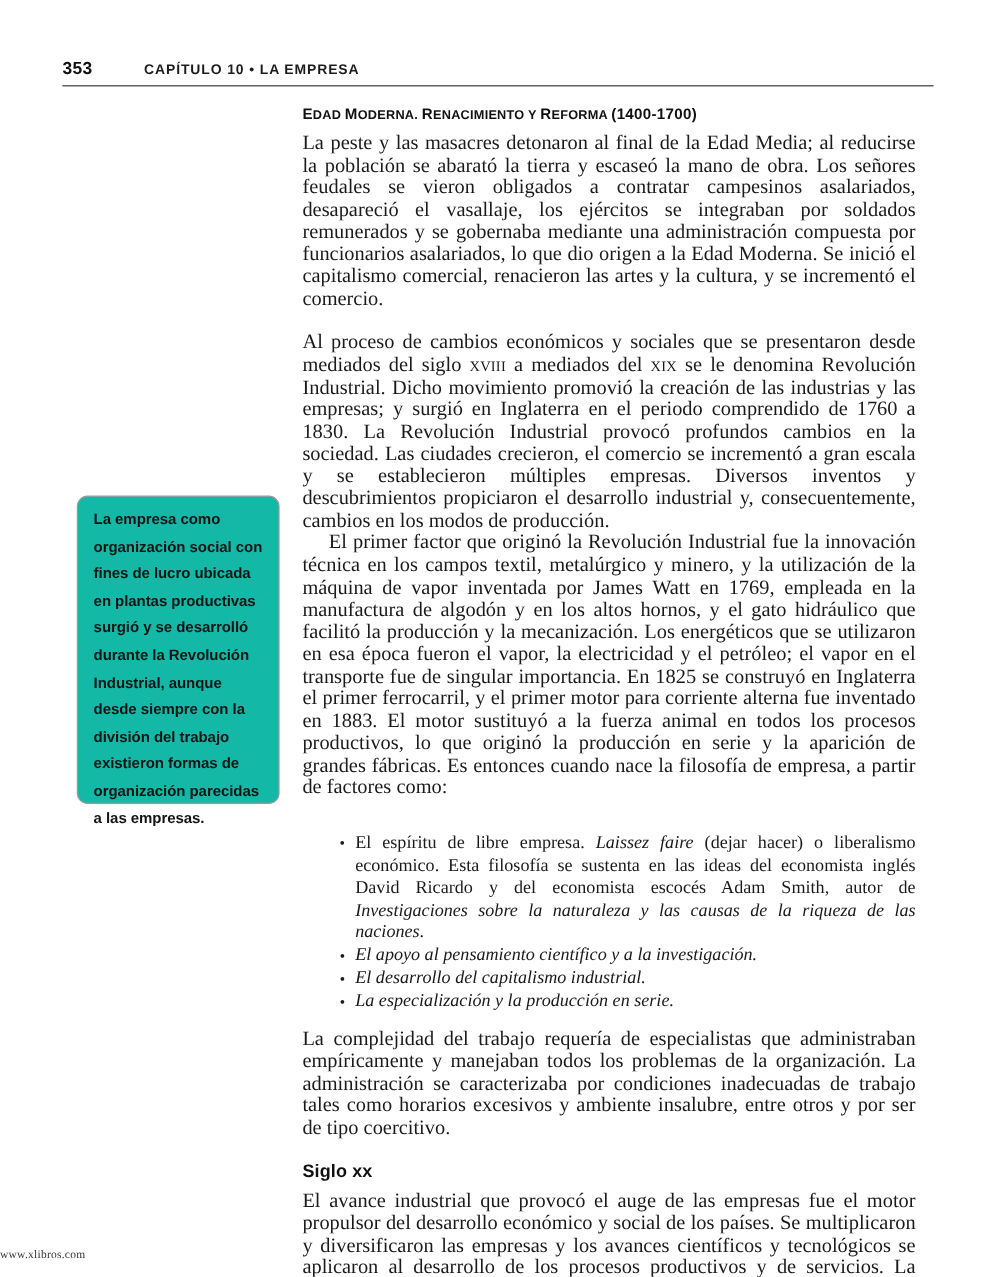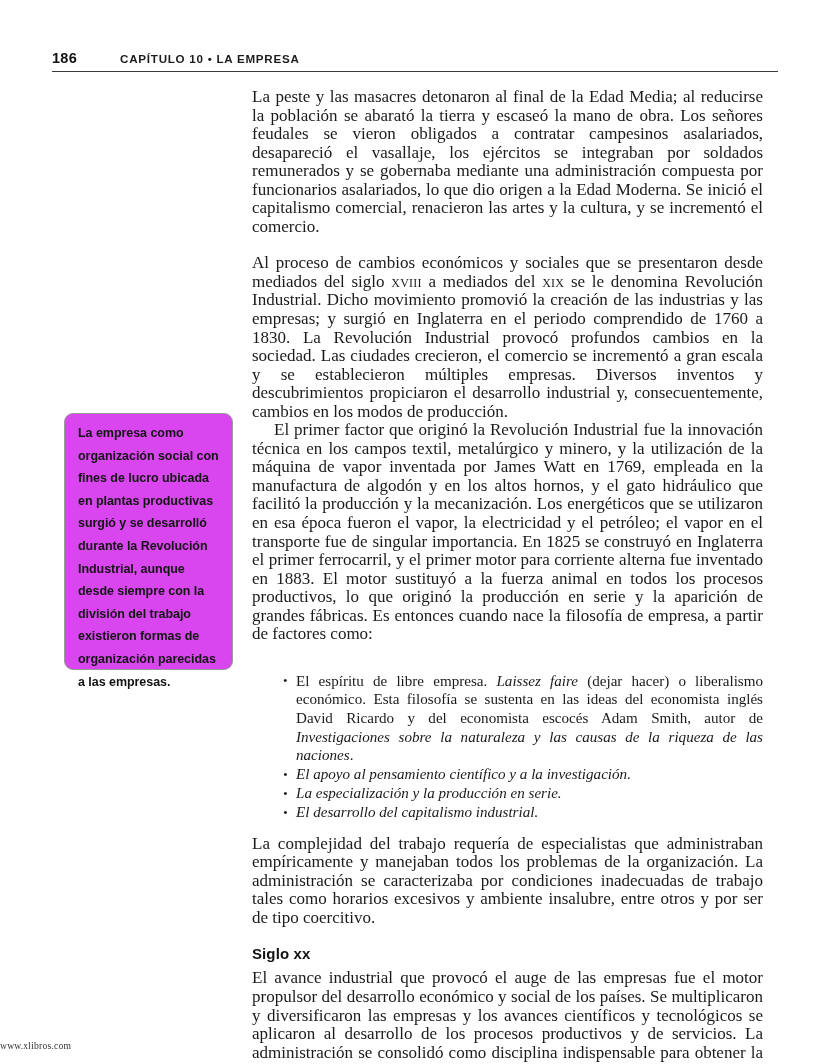--- a/index.html
+++ b/index.html
@@ -143,21 +143,21 @@
   
   .callout {
     position: absolute;
     left: 64px;
     top: 413px;
     width: 169px;
     height: 257px;
     box-sizing: border-box;
     border: 1px solid #9a9a9a;
     border-radius: 9px;
-    background: #d946ef;
+    background: #14b8a6;
   }
   .callout-text {
     font-family: "Liberation Sans", sans-serif;
     font-weight: bold;
     font-size: 12.5px;
     line-height: 22.6px;
     color: #141414;
     padding: 8px 11px 8px 13px;
     margin: 0;
     letter-spacing: -0.05px;
@@ -175,47 +175,48 @@
     letter-spacing: 0.2px;
   }
 </style>
 </head>
 <body>
 
 <div class="page">
 
   <div class="runhead">
     <div class="runhead-row">
-      <span class="folio">186</span>
+      <span class="folio">353</span>
       <span class="runhead-title">CAPÍTULO 10 • LA EMPRESA</span>
     </div>
     <div class="runhead-rule"></div>
   </div>
 
   <div class="callout">
     <p class="callout-text">La empresa como organización social con fines de lucro ubicada en plantas productivas surgió y se desarrolló durante la Revolución Industrial, aunque desde siempre con la división del trabajo existieron formas de organización parecidas a las empresas.</p>
   </div>
 
   <div class="column">
 
+    <h2 class="sec-head"><span>E</span><span class="sc">DAD </span><span>M</span><span class="sc">ODERNA. </span><span>R</span><span class="sc">ENACIMIENTO Y </span><span>R</span><span class="sc">EFORMA </span><span>(1400-1700)</span></h2>
 
     <p class="body">La peste y las masacres detonaron al final de la Edad Media; al reducirse la población se abarató la tierra y escaseó la mano de obra. Los señores feudales se vieron obligados a contratar campesinos asalariados, desapareció el vasallaje, los ejércitos se integraban por soldados remunerados y se gobernaba mediante una administración compuesta por funcionarios asalariados, lo que dio origen a la Edad Moderna. Se inició el capitalismo comercial, renacieron las artes y la cultura, y se incrementó el comercio.</p>
 
     <div class="gap-sec"></div>
 
 
     <p class="body"><span>Al proceso de cambios económicos y sociales que se presentaron desde mediados del siglo </span><span class="sc">xviii</span><span> a mediados del </span><span class="sc">xix</span><span> se le denomina Revolución Industrial. Dicho movimiento promovió la creación de las industrias y las empresas; y surgió en Inglaterra en el periodo comprendido de 1760 a 1830. La Revolución Industrial provocó profundos cambios en la sociedad. Las ciudades crecieron, el comercio se incrementó a gran escala y se establecieron múltiples empresas. Diversos inventos y descubrimientos propiciaron el desarrollo industrial y, consecuentemente, cambios en los modos de producción.</span></p>
 
     <p class="body">El primer factor que originó la Revolución Industrial fue la innovación técnica en los campos textil, metalúrgico y minero, y la utilización de la máquina de vapor inventada por James Watt en 1769, empleada en la manufactura de algodón y en los altos hornos, y el gato hidráulico que facilitó la producción y la mecanización. Los energéticos que se utilizaron en esa época fueron el vapor, la electricidad y el petróleo; el vapor en el transporte fue de singular importancia. En 1825 se construyó en Inglaterra el primer ferrocarril, y el primer motor para corriente alterna fue inventado en 1883. El motor sustituyó a la fuerza animal en todos los procesos productivos, lo que originó la producción en serie y la aparición de grandes fábricas. Es entonces cuando nace la filosofía de empresa, a partir de factores como:</p>
 
     <ul class="bullets">
       <li><span>El espíritu de libre empresa. </span><span class="it">Laissez faire</span><span> (dejar hacer) o liberalismo económico. Esta filosofía se sustenta en las ideas del economista inglés David Ricardo y del economista escocés Adam Smith, autor de </span><span class="it">Investigaciones sobre la naturaleza y las causas de la riqueza de las naciones</span><span>.</span></li>
       <li>El apoyo al pensamiento científico y a la investigación.</li>
+      <li>El desarrollo del capitalismo industrial.</li>
       <li>La especialización y la producción en serie.</li>
-      <li>El desarrollo del capitalismo industrial.</li>
     </ul>
 
     <p class="body">La complejidad del trabajo requería de especialistas que administraban empíricamente y manejaban todos los problemas de la organización. La administración se caracterizaba por condiciones inadecuadas de trabajo tales como horarios excesivos y ambiente insalubre, entre otros y por ser de tipo coercitivo.</p>
 
     <div class="gap-sec"></div>
 
     <h2 class="sec-head-2"><span>Siglo </span><span>xx</span></h2>
 
     <p class="body">El avance industrial que provocó el auge de las empresas fue el motor propulsor del desarrollo económico y social de los países. Se multiplicaron y diversificaron las empresas y los avances científicos y tecnológicos se aplicaron al desarrollo de los procesos productivos y de servicios. La administración se consolidó como disciplina indispensable para obtener la máxima eficiencia en las organizaciones, y se sustentó en diversas técnicas y escuelas; proliferan y existen múltiples tipos de empresas.</p>
 

